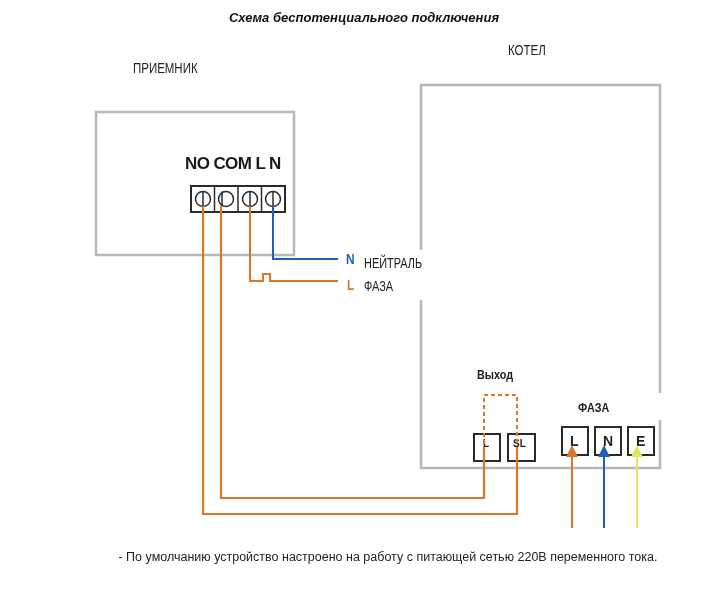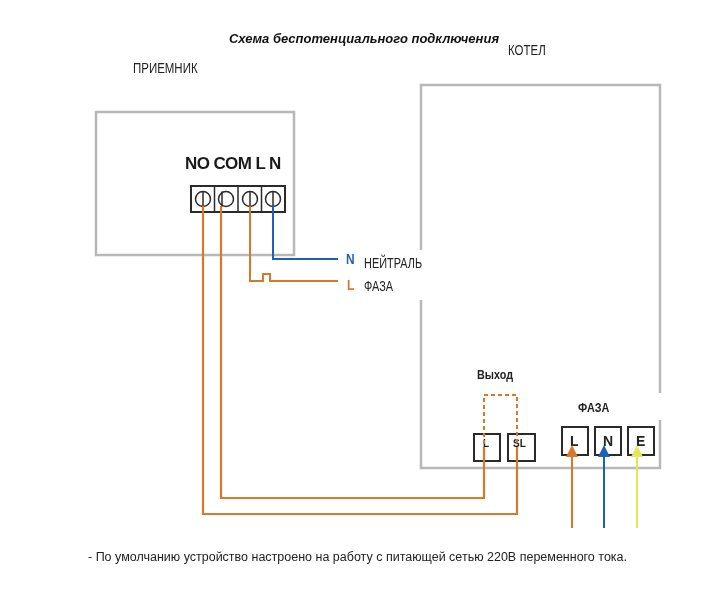--- a/index.html
+++ b/index.html
@@ -1,19 +1,19 @@
 <!DOCTYPE html>
 <html><head>
 <meta charset="utf-8">
 <style>
   html, body { margin: 0; padding: 0; background: #ffffff; }
   body { width: 728px; height: 609px; position: relative; overflow: hidden; font-family: "Liberation Sans", sans-serif; }
   #diagram { position: absolute; left: 0; top: 0; }
-  .title { position: absolute; left: 0; width: 728px; top: 10px; text-align: center; font-style: italic; font-weight: bold; font-size: 13px; color: #111; margin-top: 21px; }
-  .notes { position: absolute; left: 88px; top: 548px; width: 600px; font-size: 12.5px; color: #222; line-height: 18px; }
+  .title { position: absolute; left: 0; width: 728px; top: 10px; text-align: center; font-style: italic; font-weight: bold; font-size: 13px; color: #111; }
+  .notes { position: absolute; left: 88px; top: 548px; width: 600px; font-size: 12.5px; color: #222; line-height: 18px; text-align: center; }
   .notes div { margin: 0; }
 </style>
 </head>
 <body>
 
 <div class="title">Схема беспотенциального подключения</div>
 
 <svg id="diagram" width="728" height="545" viewBox="0 0 728 545" xmlns="http://www.w3.org/2000/svg">
 
   <g>

